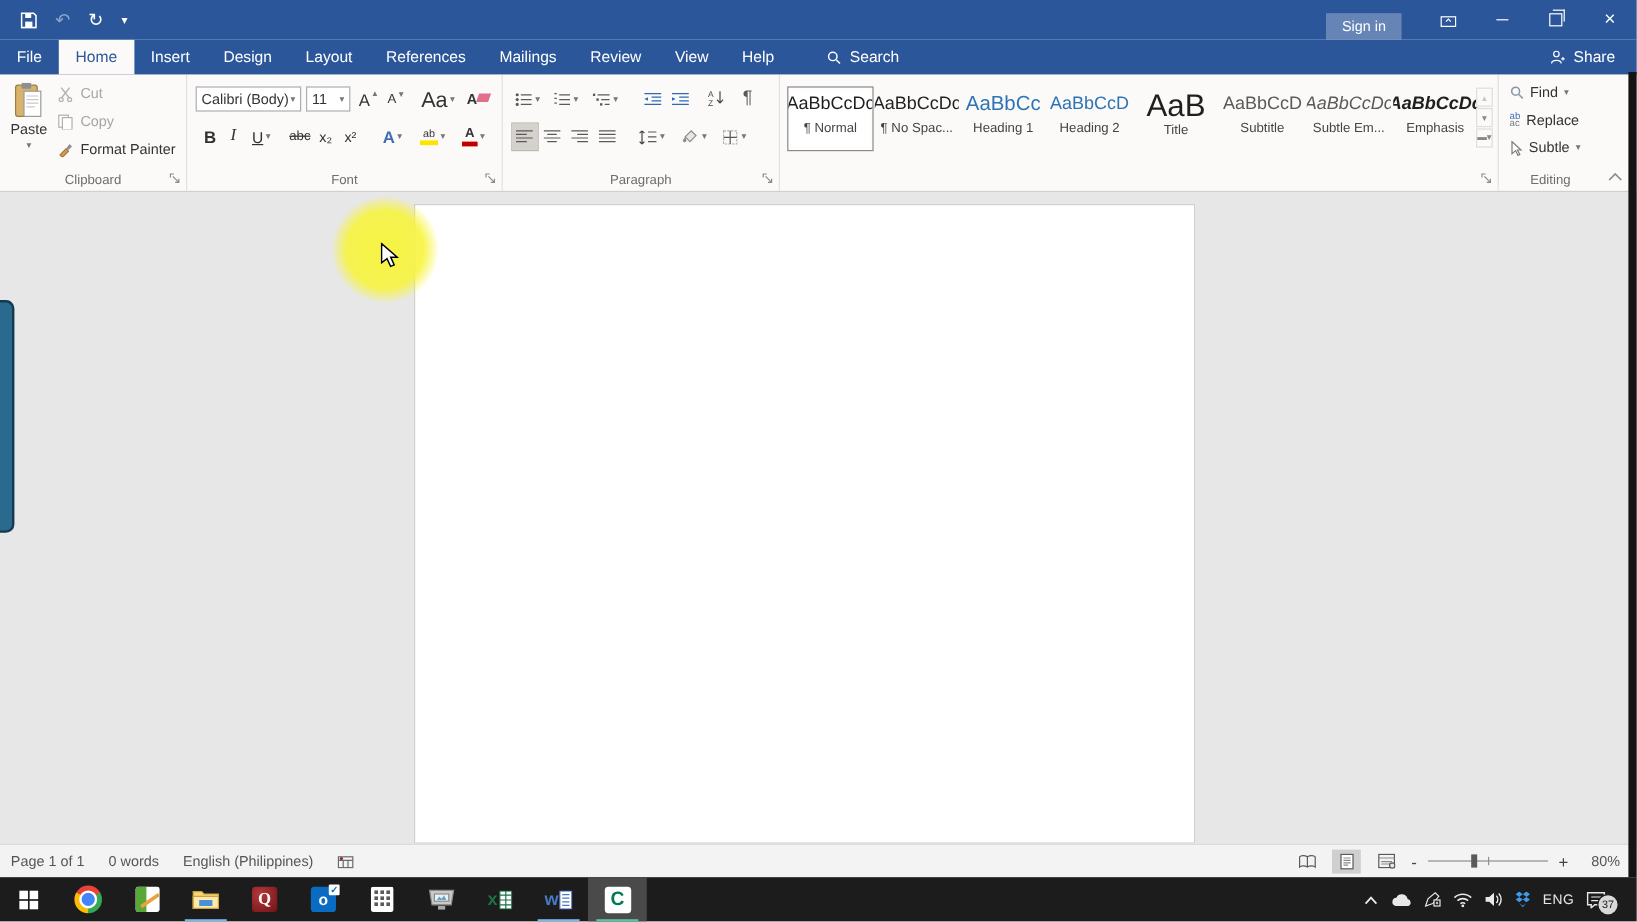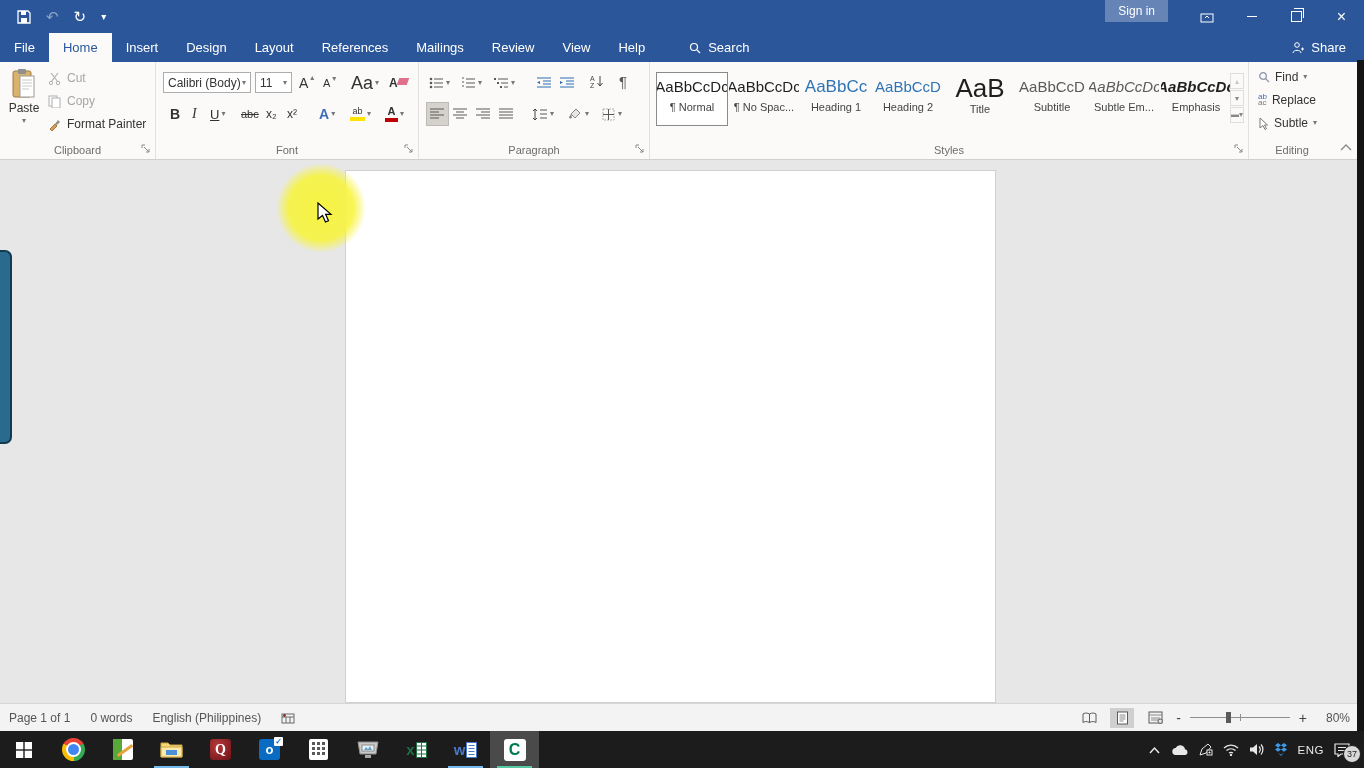--- a/index.html
+++ b/index.html
@@ -8,21 +8,21 @@
   svg{display:block;}
   .dd{font-size:8px;color:#777;line-height:1;}
 
   
   .titlebar{position:absolute;top:0;left:0;width:1364px;height:33px;background:#2b579a;
             display:flex;align-items:center;color:#fff;z-index:30;}
   .qat{display:flex;align-items:center;gap:15px;padding-left:17px;}
   .qat .undo{opacity:.45;}
   .qat .glyph{font-size:15px;color:#fff;}
   .title-center{position:absolute;left:0;right:0;text-align:center;font-size:12.5px;color:#e9eef7;pointer-events:none;}
-  .tb-right{position:absolute;right:0;top:0;height:33px;display:flex;align-items:flex-start;}
+  .tb-right{position:absolute;right:0;top:0;height:33px;display:flex;align-items:flex-end;}
   .signin{background:rgba(255,255,255,.28);padding:4px 13px;font-size:12px;margin-right:16px;color:#fff;}
   .winbtn{width:45px;height:33px;display:flex;align-items:center;justify-content:center;color:#fff;}
   .restore-box{width:9px;height:9px;border:1px solid #fff;position:relative;}
   .restore-box:before{content:"";position:absolute;left:2px;top:-4px;width:9px;height:9px;border:1px solid #fff;border-left:none;border-bottom:none;}
   .min-bar{width:10px;height:1px;background:#fff;}
   .close-x{font-size:16px;}
 
   
   .tabrow{position:absolute;top:33px;left:0;width:1364px;height:29px;background:#2b579a;
           display:flex;align-items:stretch;color:#fff;font-size:13px;z-index:29;}
@@ -134,21 +134,21 @@
   .ol-ic{width:21px;height:21px;background:#0a6bc2;color:#fff;font-size:13px;position:relative;}
   .ol-ic b{position:absolute;right:-3px;top:-2px;width:9px;height:9px;background:#fff;color:#0a6bc2;
            font-size:8px;line-height:9px;text-align:center;border-radius:1px;}
   .cam-ic{width:22px;height:22px;background:#fff;color:#007a52;font-size:16px;}
   .off-ic{display:flex;align-items:center;gap:1px;}
   .off-x{color:#1e7145;font-size:15px;font-weight:bold;}
   .off-w{color:#4a78c4;font-size:15px;font-weight:bold;}
   .notes-ic{width:20px;height:21px;background:#fff;border-radius:2px;position:relative;overflow:hidden;}
   .notes-ic i{position:absolute;left:0;top:0;width:9px;height:21px;background:#58a838;}
   .notes-ic b{position:absolute;left:3px;top:10px;width:18px;height:3px;background:#e8a33d;transform:rotate(-35deg);}
-  .tray{margin-left:auto;display:flex;align-items:center;gap:10px;padding-right:4px;color:#e8e8e8;}
+  .tray{margin-left:auto;display:flex;align-items:center;gap:10px;padding-right:16px;color:#e8e8e8;}
   .eng{font-size:11.5px;letter-spacing:.5px;}
   .notif{position:relative;margin-right:10px;}
   .badge{position:absolute;right:-11px;bottom:-6px;width:16px;height:16px;border-radius:50%;background:#d9d9d9;
          color:#1c1c1c;font-size:9px;display:flex;align-items:center;justify-content:center;border:1px solid #1c1c1c;}
 </style>
 </head>
 <body>
 
 <div class="titlebar">
   <div class="qat">
@@ -463,21 +463,20 @@
     </div>
     <div class="style-card" style="left:511px;">
       <div class="sp sp-it" style="font-weight:bold;">AaBbCcDc</div>
       <div class="sn">Emphasis</div>
     </div>
     <div class="styles-scroll">
       <div class="sarrow" style="color:#c8c8c8;">▴</div>
       <div class="sarrow">▾</div>
       <div class="sarrow" style="flex-direction:column;line-height:.7;">▬▾</div>
     </div>
-    <div class="glabel">Styles</div>
     <div class="launcher">
       <svg width="10" height="10" viewBox="0 0 10 10">
           <path d="M1 4 V1 H4 M3 3 l5 5 M8 5 v3 h-3" fill="none" stroke="#8a8a8a"></path>
         </svg>
     </div>
   </div>
 
   <div class="rgroup g-edit">
     <div class="ebtn" style="top:8px;">
       <svg width="12" height="12" viewBox="0 0 12 12">

